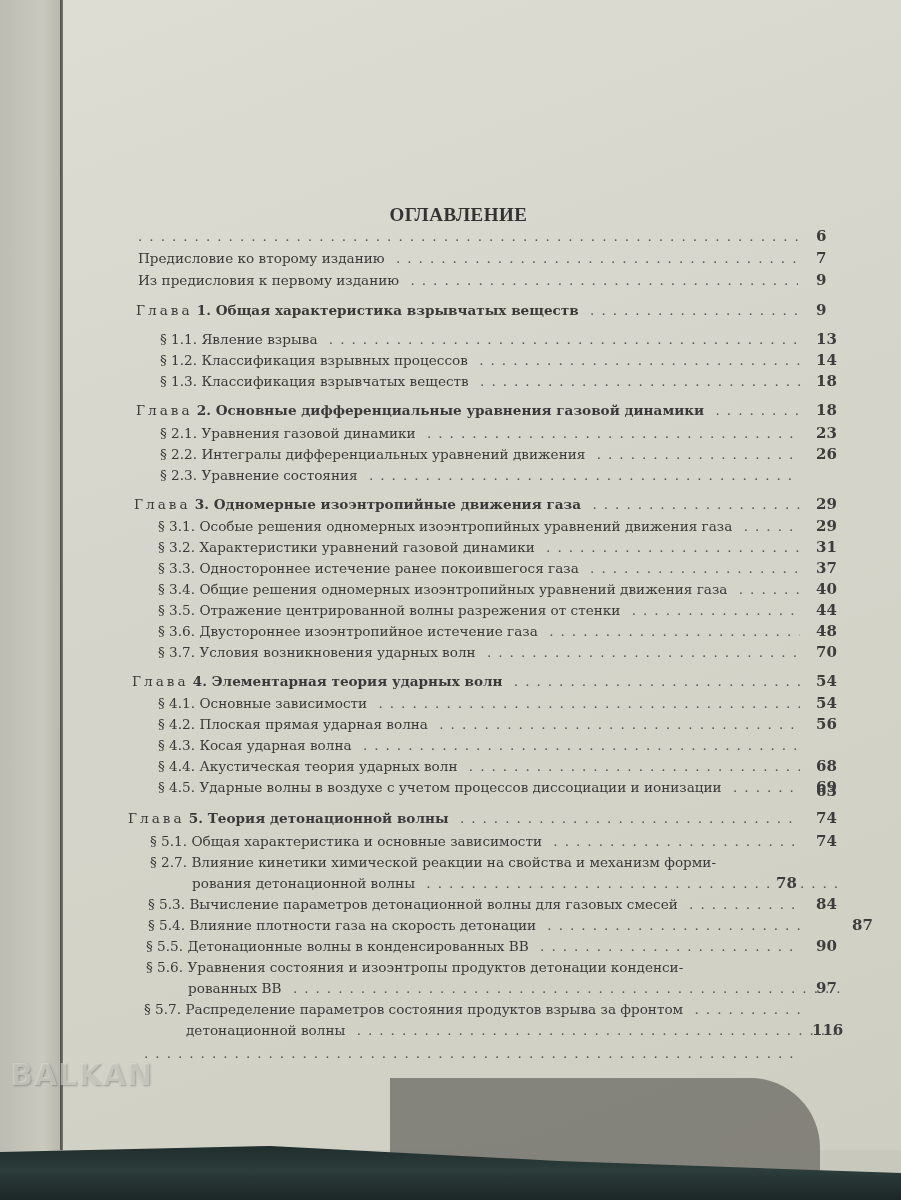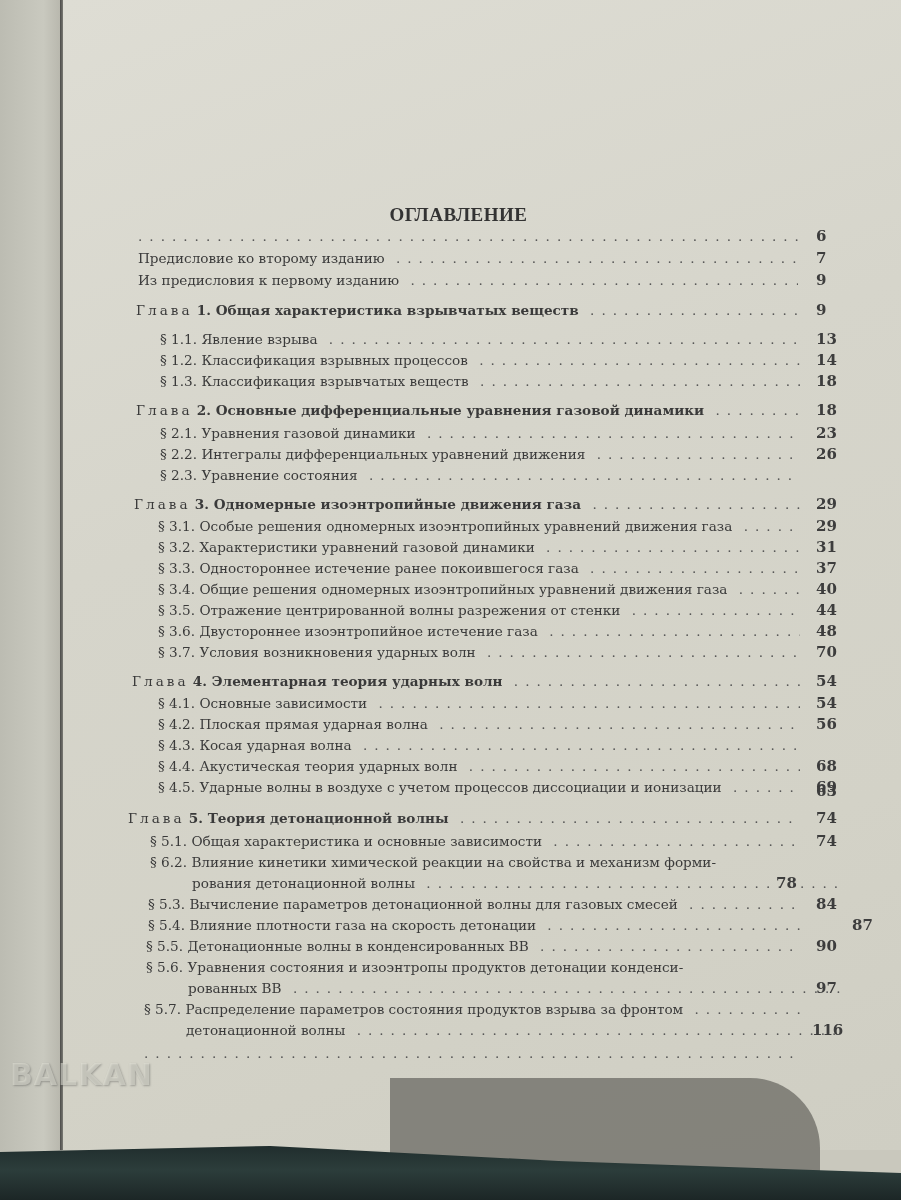--- a/index.html
+++ b/index.html
@@ -171,21 +171,21 @@
     </div>
     <div class="row chapter" style="top: 808px;">
       <div class="entry" style="left: 128px; width: 672px;"><span class="prefix">Глава</span> <span class="text">5. Теория детонационной волны</span><span class="dots"> ........................................................................................................................</span></div>
       <div class="pagenum" style="left: 816px;">74</div>
     </div>
     <div class="row section" style="top: 831px;">
       <div class="entry" style="left: 150px; width: 650px;"><span class="text">§ 5.1. Общая характеристика и основные зависимости</span><span class="dots"> ........................................................................................................................</span></div>
       <div class="pagenum" style="left: 816px;">74</div>
     </div>
     <div class="row section" style="top: 852px;">
-      <div class="entry" style="left: 150px; width: 650px;"><span class="text">§ 6.2. Влияние кинетики химической реакции на свойства и механизм форми-</span><span class="dots"></span></div>
+      <div class="entry" style="left: 150px; width: 650px;"><span class="text">§ 2.7. Влияние кинетики химической реакции на свойства и механизм форми-</span><span class="dots"></span></div>
       <div class="pagenum" style="left: 816px;"></div>
     </div>
     <div class="row continuation" style="top: 873px;">
       <div class="entry cont" style="left: 150px; width: 650px;"><span class="text">рования детонационной волны</span><span class="dots"> ........................................................................................................................</span></div>
       <div class="pagenum" style="left: 776px;">78</div>
     </div>
     <div class="row section" style="top: 894px;">
       <div class="entry" style="left: 148px; width: 652px;"><span class="text">§ 5.3. Вычисление параметров детонационной волны для газовых смесей</span><span class="dots"> ........................................................................................................................</span></div>
       <div class="pagenum" style="left: 816px;">84</div>
     </div>

